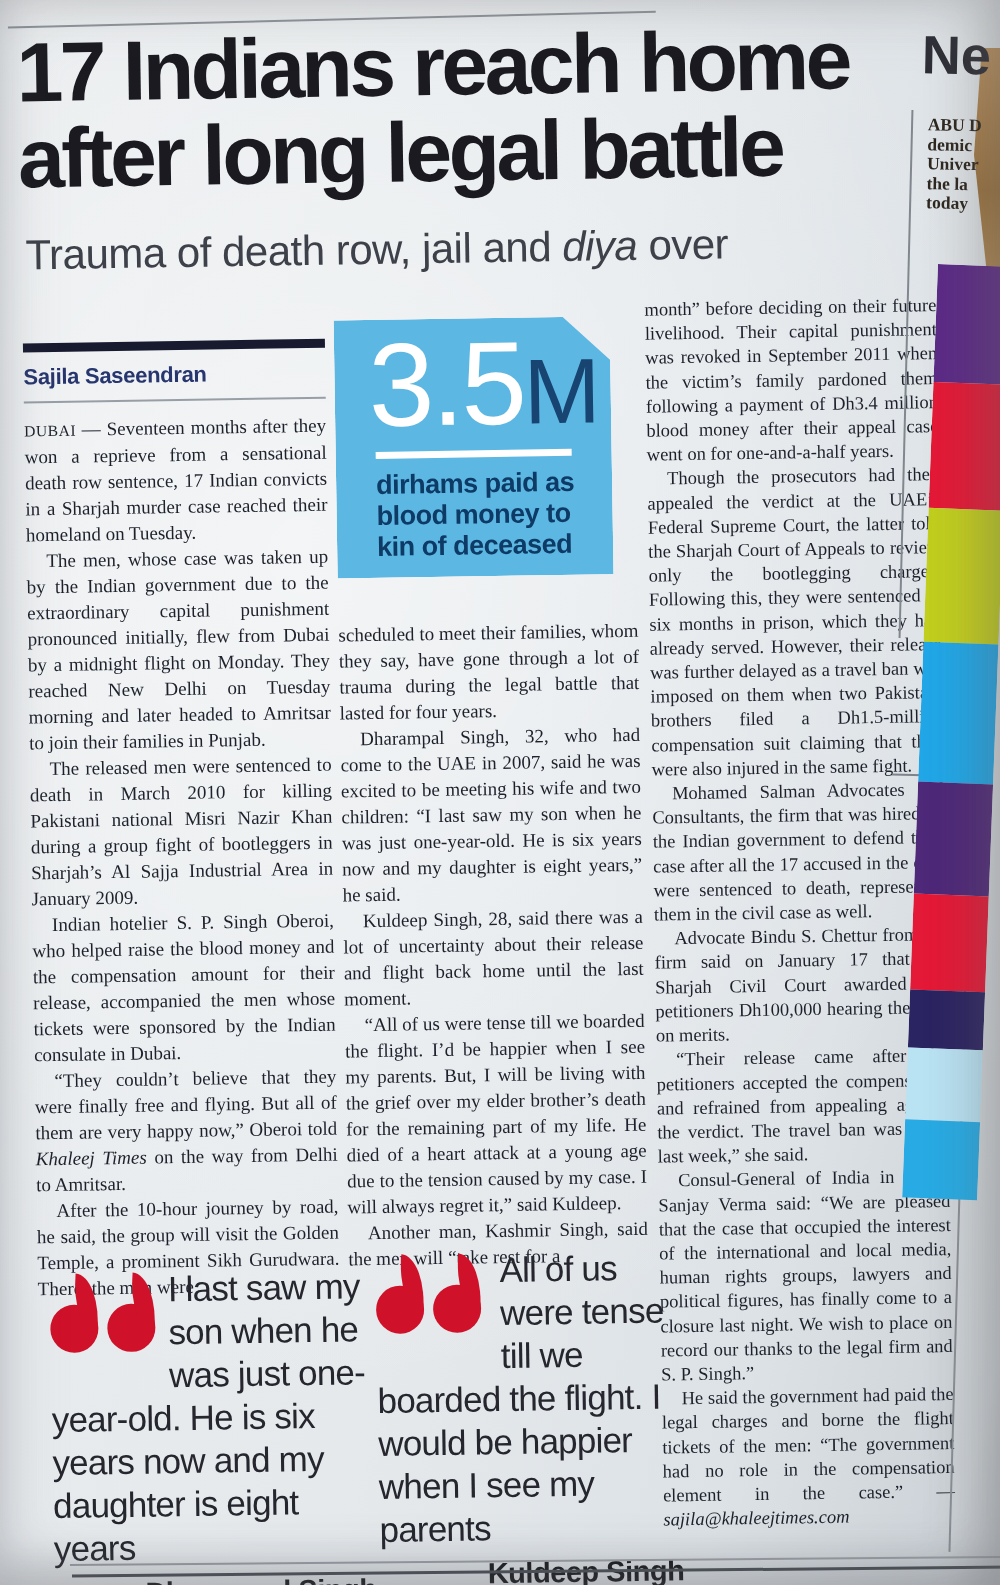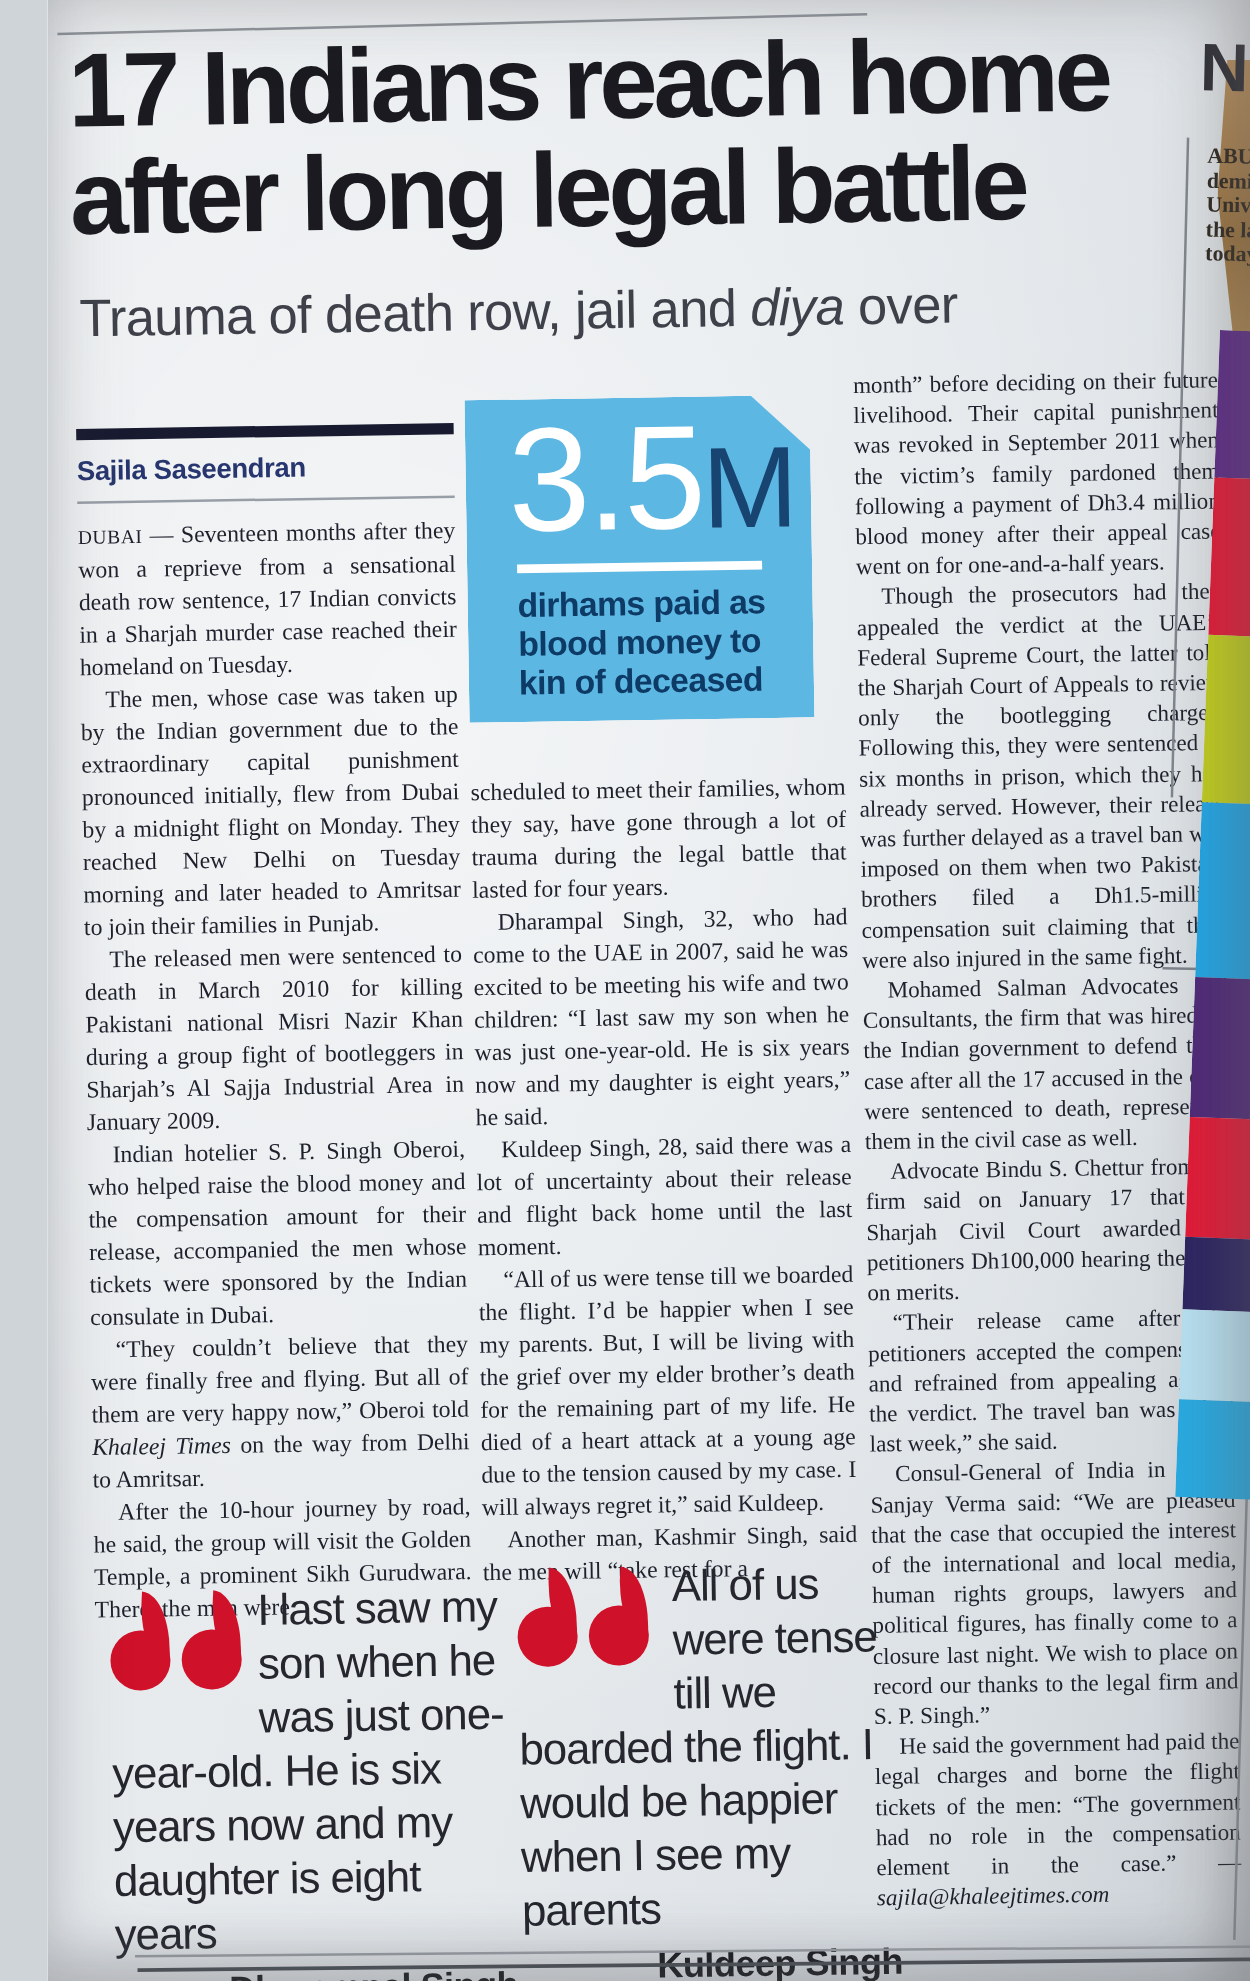--- a/index.html
+++ b/index.html
@@ -1,20 +1,19 @@
 <!DOCTYPE html>
 <html lang="en" style="--qc: #cf1129;"><head>
 <meta charset="utf-8">
 <style>
   html,body{margin:0;padding:0;width:1000px;height:1585px;overflow:hidden;background:#cfd4d8;}
   .paper{position:absolute;inset:0;
     background:
       radial-gradient(120% 90% at 30% 35%, rgba(255,255,255,.5) 0%, rgba(255,255,255,0) 60%),
       linear-gradient(103deg,#eaedef 0%,#e5e9ec 50%,#dde2e6 78%,#ccd2d7 96%,#bcc2c8 100%);
-    margin-left: 38px;
   }
   .vig{position:absolute;inset:0;pointer-events:none;
     box-shadow:inset 0 0 70px rgba(95,100,110,.22), inset -34px 0 46px rgba(110,98,84,.16), inset 0 -26px 38px rgba(95,100,110,.20);}
   .content{position:absolute;inset:0;transform:rotate(-0.9deg);transform-origin:50% 50%;}
 
   .topline{position:absolute;left:20px;top:16px;width:648px;height:2px;background:#8f949b;transform:rotate(-0.5deg);}
 
   .headline{position:absolute;left:28px;top:22px;margin:0;
     font-family:"Liberation Sans",sans-serif;font-weight:700;font-size:84px;line-height:86px;
     letter-spacing:-3.5px;color:#1a1a20;}

